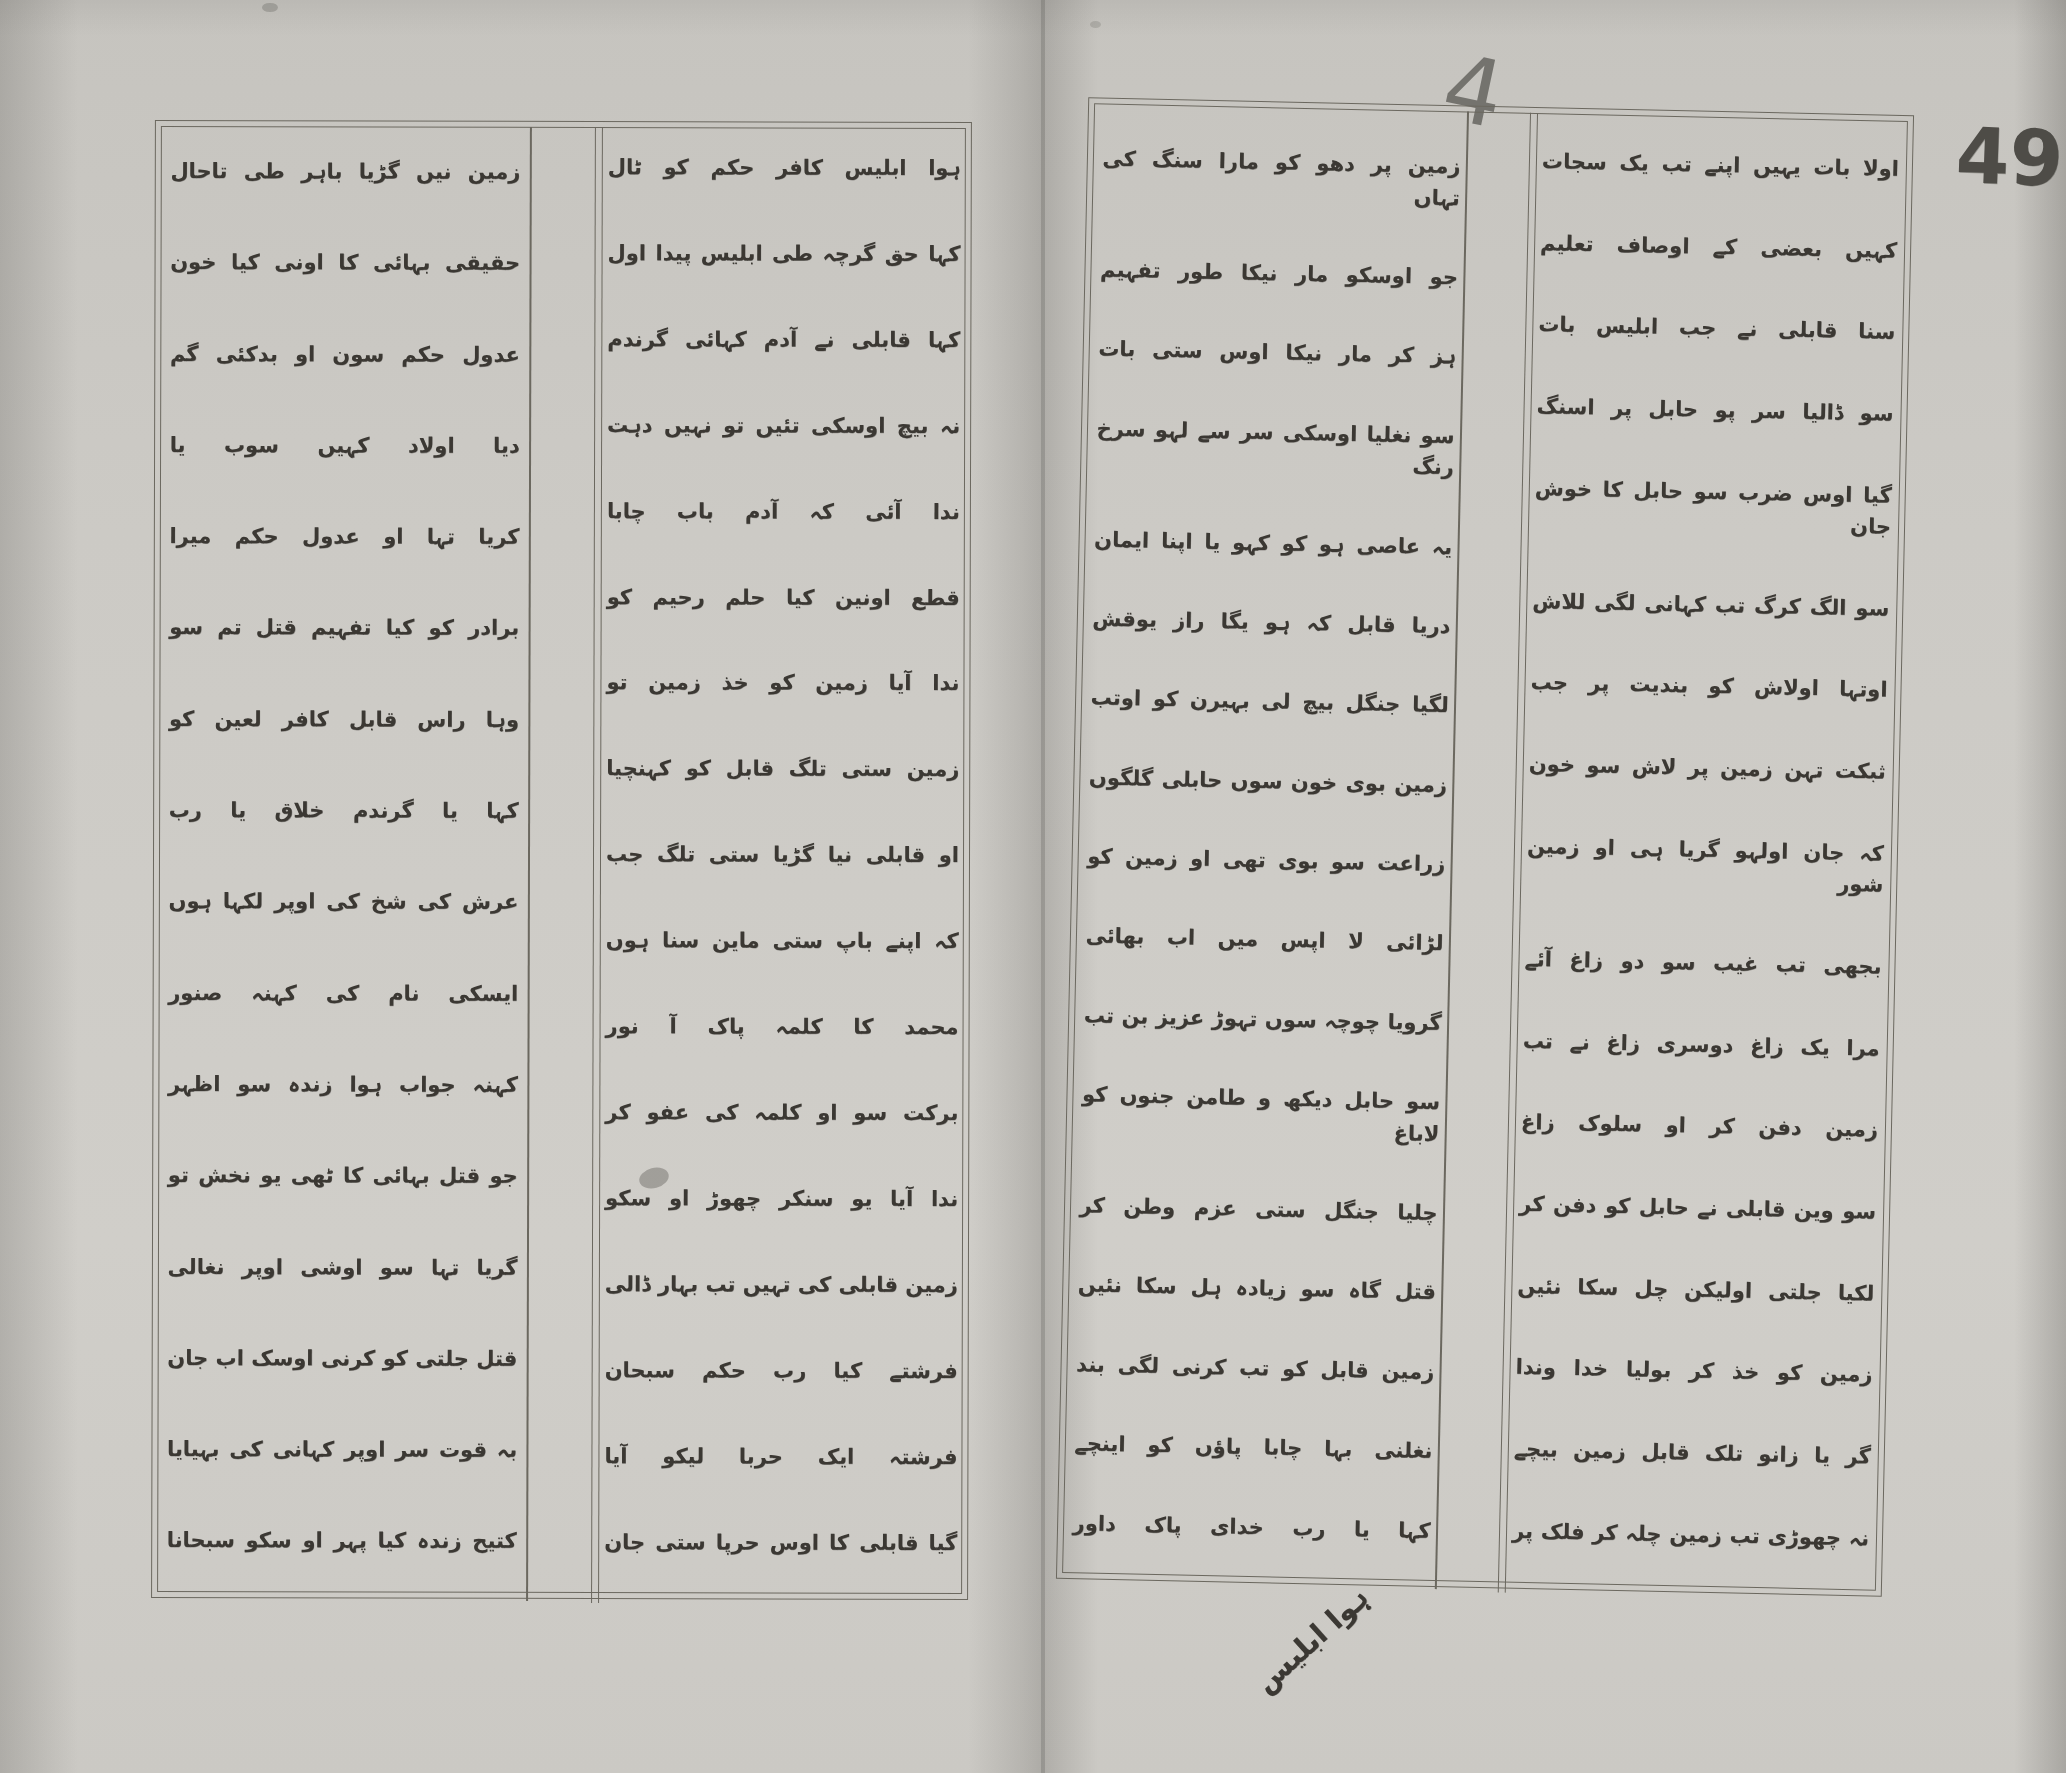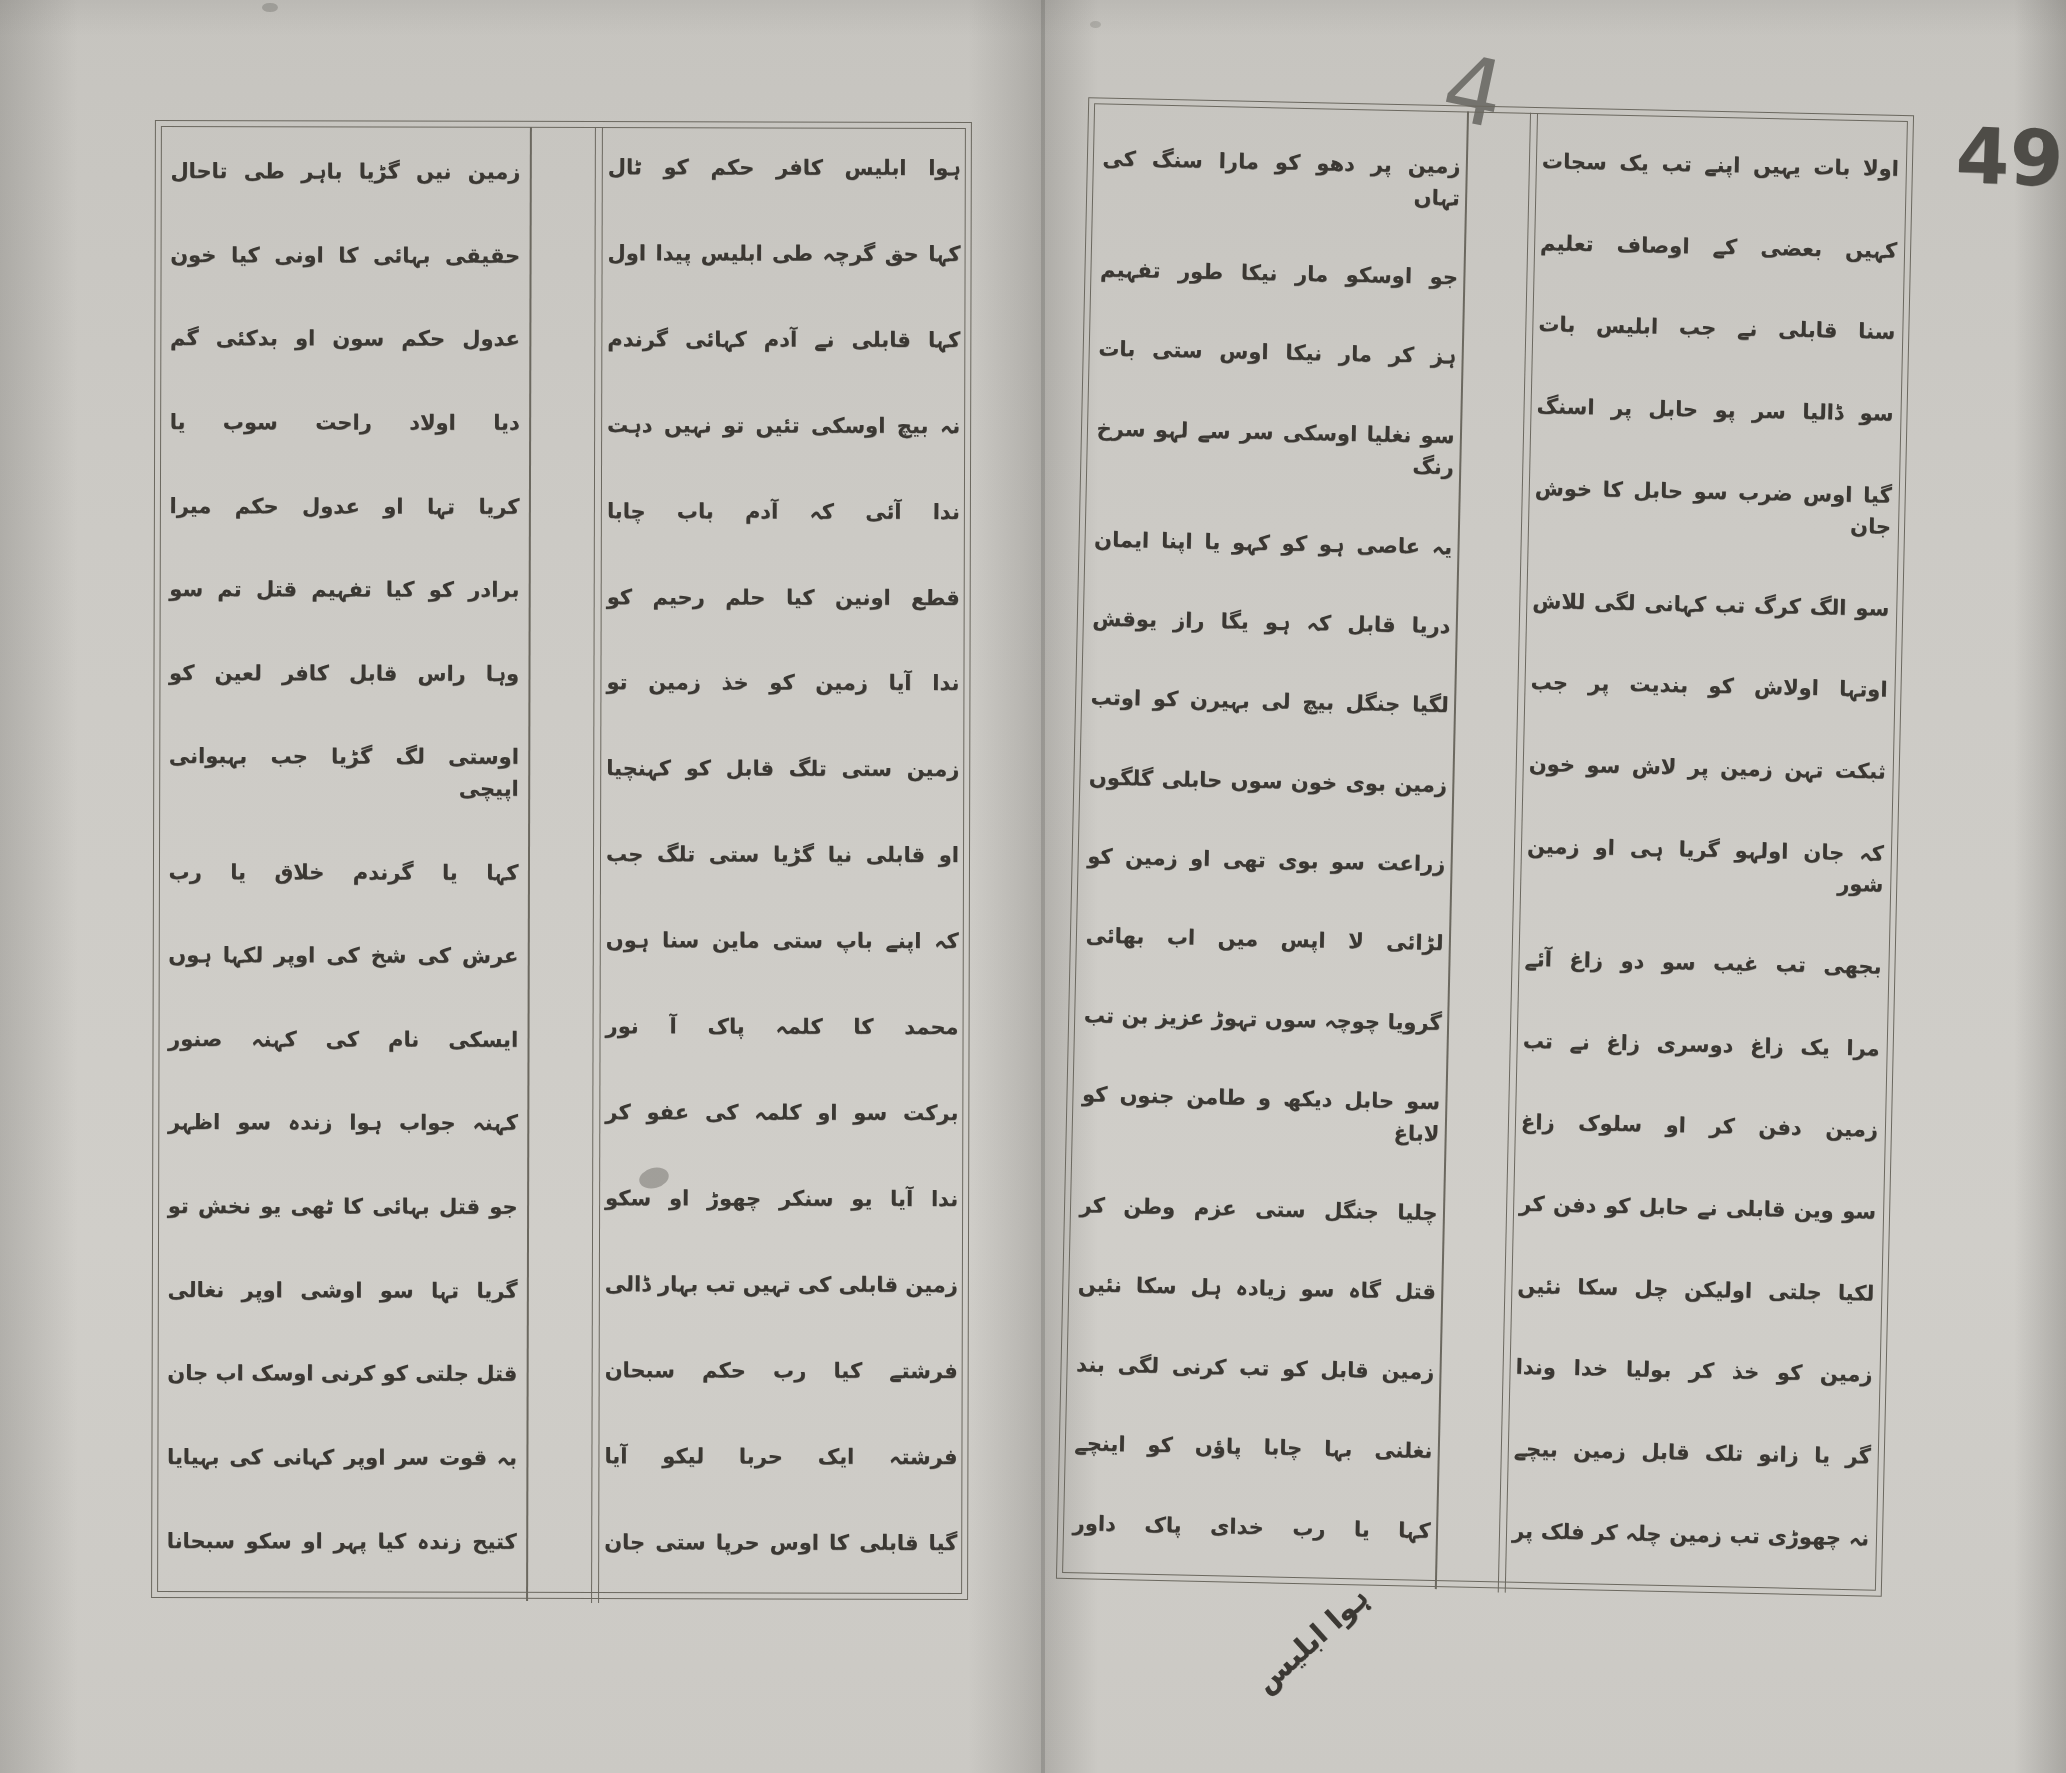--- a/index.html
+++ b/index.html
@@ -75,25 +75,24 @@
 <div class="page page-left" lang="ur">
   <div class="frame-outer"></div>
   <div class="frame-inner"></div>
   <div class="rule-single" style="left:375px;"></div>
   <div class="rule-double" style="left:440px;"></div>
 
   <div class="text-col" style="left:15.6px;top:36px;width:350px;height:1401px;">
     <div class="line">زمین نیں گڑیا باہر طی تاحال</div>
     <div class="line">حقیقی بہائی کا اونی کیا خون</div>
     <div class="line">عدول حکم سون او بدکئی گم</div>
-    <div class="line">دیا اولاد راحت سوب یا</div>
+    <div class="line">دیا اولاد کہیں سوب یا</div>
     <div class="line">کریا تہا او عدول حکم میرا</div>
     <div class="line">برادر کو کیا تفہیم قتل تم سو</div>
     <div class="line">وہا راس قابل کافر لعین کو</div>
-    <div class="line">اوستی لگ گڑیا جب بہبوانی اپیچی</div>
     <div class="line">کہا یا گرندم خلاق یا رب</div>
     <div class="line">عرش کی شخ کی اوپر لکہا ہوں</div>
     <div class="line">ایسکی نام کی کہنہ صنور</div>
     <div class="line">کہنہ جواب ہوا زندہ سو اظہر</div>
     <div class="line">جو قتل بہائی کا ٹھی یو نخش تو</div>
     <div class="line">گریا تہا سو اوشی اوپر نغالی</div>
     <div class="line">قتل جلتی کو کرنی اوسک اب جان</div>
     <div class="line">بہ قوت سر اوپر کہانی کی بہیایا</div>
     <div class="line">کتیح زندہ کیا پہر او سکو سبحانا</div>
   </div>

